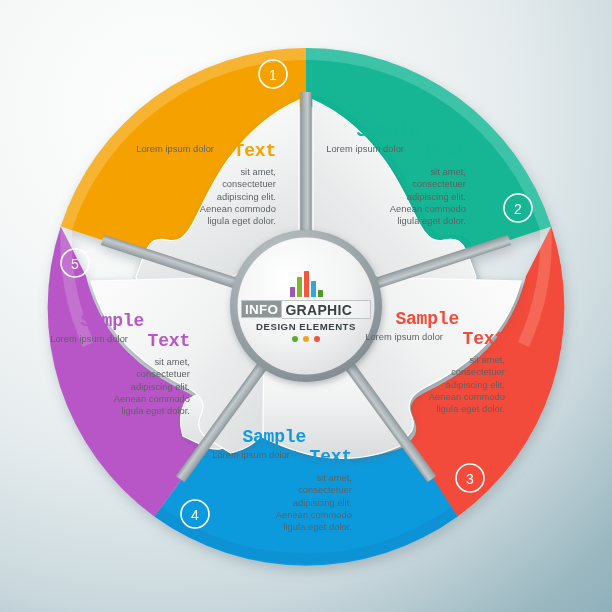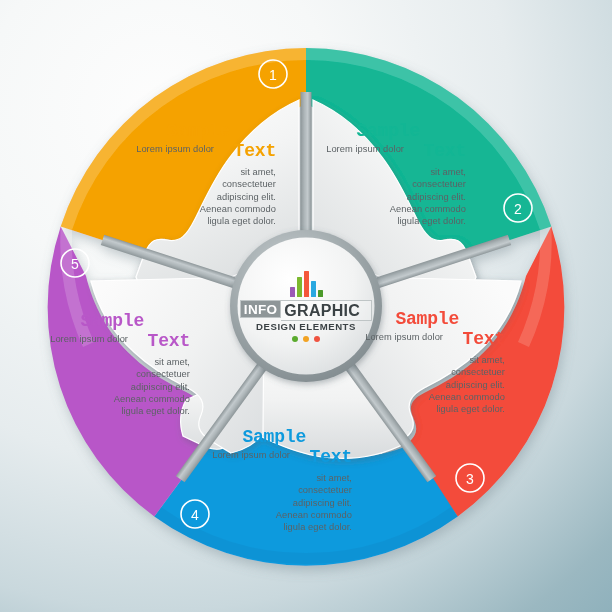--- a/index.html
+++ b/index.html
@@ -35,22 +35,22 @@
   }
   #logo-bars{display:flex;align-items:flex-end;height:27px;gap:2px;margin-bottom:3px;}
   #logo-bars i{display:block;width:5px;border-radius:.5px;}
   #logo-word{display:flex;align-items:flex-start;height:17px;}
   #logo-info{
     background:#8e9698;color:#ffffff;font-size:13.5px;font-weight:bold;
     letter-spacing:.3px;padding:1px 3px 0 3px;display:flex;align-items:center;
     border:1px solid #bfc5c6;
   }
   #logo-graphic{
-    color:#3b4245;font-size:16px;font-weight:bold;letter-spacing:.3px;
-    padding:1px 11px 0 3px;display:flex;align-items:center;
+    color:#3b4245;font-size:14px;font-weight:bold;letter-spacing:.3px;
+    padding:1px 18px 0 3px;display:flex;align-items:center;
     border:1px solid #bfc5c6;border-left:none;background:rgba(255,255,255,.25);
   }
   #logo-sub{
     font-size:9.6px;font-weight:bold;color:#3b4245;letter-spacing:.55px;
     margin-top:4px;
   }
   #logo-dots{display:flex;gap:5px;margin-top:4px;}
   #logo-dots i{width:6px;height:6px;border-radius:50%;display:block;}
 </style>
 </head>

